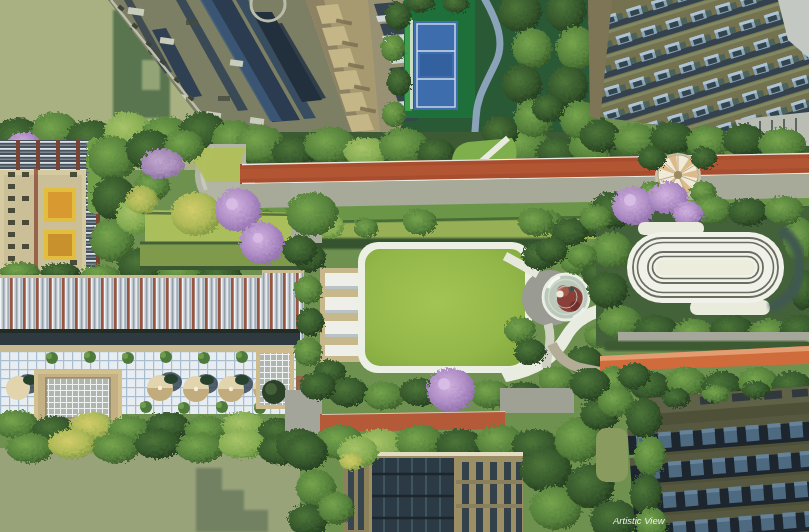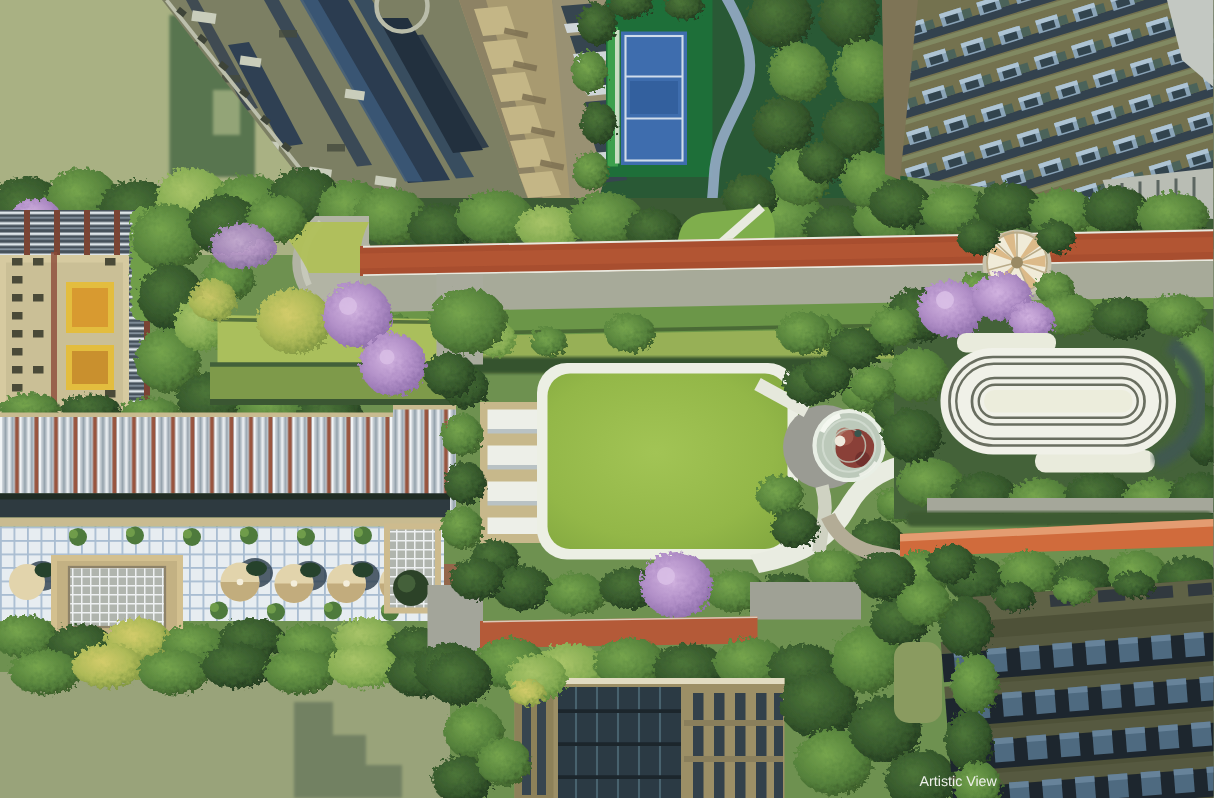--- a/index.html
+++ b/index.html
@@ -1,16 +1,16 @@
 <!DOCTYPE html>
 <html><head>
 <meta charset="utf-8">
 <style>
   html,body{margin:0;padding:0;background:#777;}
-  #stage{position:relative;width:809px;height:532px;overflow:hidden;font-family:"Liberation Sans",sans-serif;}
+  #stage{position:relative;width:809px;height:532px;overflow:hidden;font-family:"Liberation Sans",sans-serif;font-style:italic;}
   svg{display:block;}
 </style>
 </head>
 <body>
 <div id="stage">
 <svg width="809" height="532" viewBox="0 0 809 532">
 <defs>
   <radialGradient id="lawnC" cx="45%" cy="45%" r="70%">
     <stop offset="0%" stop-color="#a2c455"></stop>
     <stop offset="70%" stop-color="#93b748"></stop>

